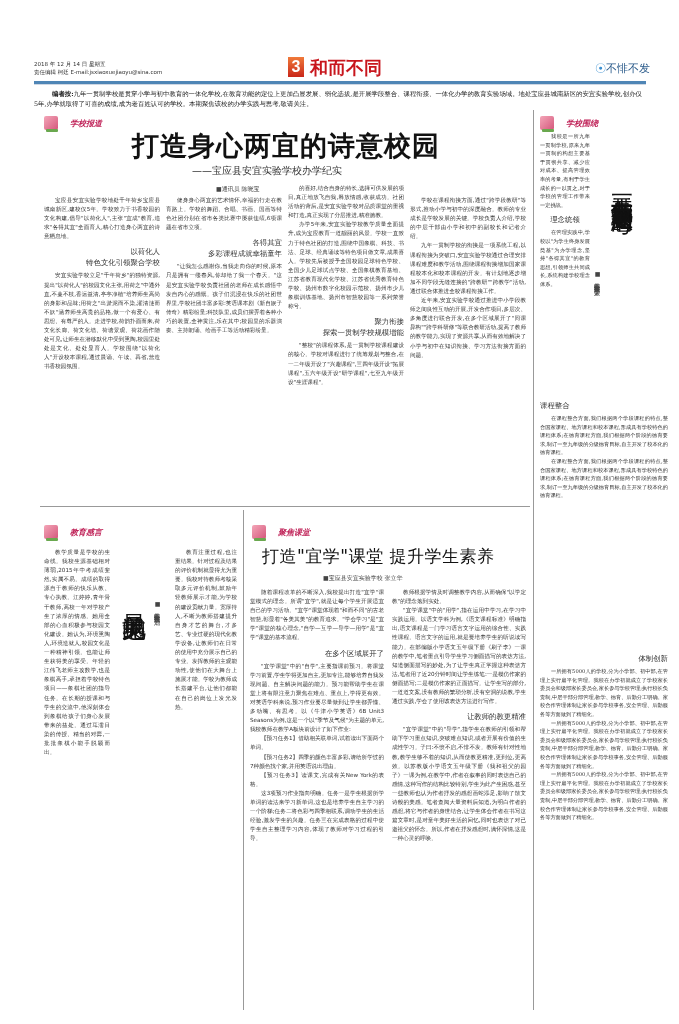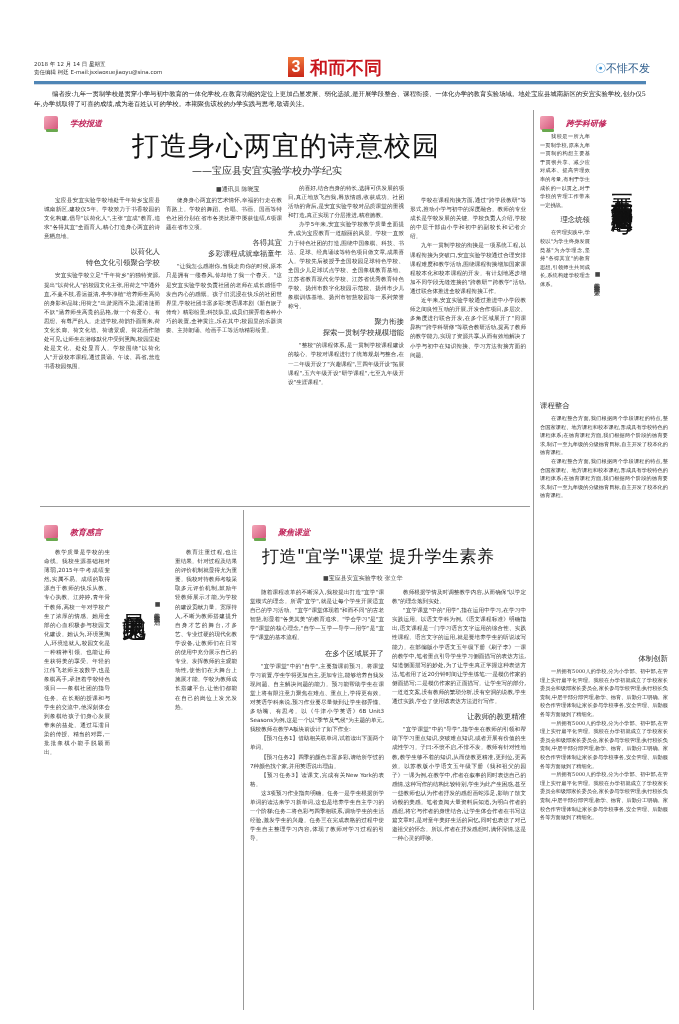--- a/index.html
+++ b/index.html
@@ -5,26 +5,26 @@
   html,body{margin:0;padding:0;background:#fff;}
   body{width:679px;height:1024px;position:relative;overflow:hidden;font-family:"DejaVu Sans",sans-serif;color:#222;}
   .abs{position:absolute;}
   .hdr-meta{left:34px;top:60px;font-size:5.5px;line-height:8px;color:#333;}
   .pg-badge{left:288px;top:57px;width:16px;height:20px;background:linear-gradient(#f07a3a,#c9271a);color:#fff;font-weight:bold;font-size:16px;text-align:center;line-height:20px;font-family:"Liberation Sans",sans-serif;}
   .pg-title{left:310px;top:57px;font-size:18px;font-weight:bold;color:#c8161d;line-height:22px;}
   .logo{left:595px;top:61px;font-size:11px;color:#2a5a8a;font-family:"DejaVu Serif",serif;}
   .rule{left:34px;top:81px;width:612px;height:3px;background:#4f86b6;}
   .rule2{left:34px;top:84px;width:612px;height:1px;background:#cfd8e4;}
   .editor{left:34px;top:89px;width:612px;font-size:6.4px;line-height:10px;color:#222;font-family:"DejaVu Serif",serif;text-indent:18px;}
-  .editor b{font-weight:normal;}
+  .editor b{font-weight:bold;}
   .sec-label{display:flex;align-items:center;gap:12px;}
   .sec-icon{width:14px;height:14px;border-radius:2px;background:linear-gradient(135deg,#f4a6b8,#d4577c);position:relative;}
   .sec-icon::after{content:"";position:absolute;left:2px;bottom:-2px;width:12px;height:3px;background:#6aa84f;border-radius:1px;}
   .sec-text{font-size:8px;font-style:italic;font-weight:bold;color:#c0255a;}
-  .headline{font-family:"DejaVu Sans",sans-serif;font-weight:normal;color:#111;}
+  .headline{font-family:"DejaVu Sans",sans-serif;font-weight:bold;color:#111;}
   .col{font-size:5.6px;line-height:9.1px;color:#333;text-align:justify;}
   .col p{margin:0;text-indent:11px;}
   .col .sub{text-align:right;font-size:7.4px;line-height:11px;color:#333;margin:5px 0 3px;text-indent:0;}
   .serif{font-family:"DejaVu Serif",serif;}
   .byline{font-size:6px;color:#444;}
   .vtitle{writing-mode:vertical-rl;font-size:22px;letter-spacing:1px;color:#111;font-weight:normal;}
   .vbyline{writing-mode:vertical-rl;font-size:6px;color:#444;letter-spacing:0.5px;}
   .vdiv{background:#999;width:1px;}
   .hdiv{background:#999;height:1px;}
 </style>
@@ -76,28 +76,28 @@
 </div>
 <div class="abs col" style="left:410px;top:196px;width:116px;height:298px;overflow:hidden;">
   <p>学校在课程衔接方面,通过"跨学段教研"等形式,推动小学与初中的深度融合。教师的专业成长是学校发展的关键。学校负责人介绍,学校的中层干部由小学和初中的副校长和记者介绍。</p>
   <p>九年一贯制学校的衔接是一项系统工程,以课程衔接为突破口,安宜实验学校通过合理安排课程难度和教学活动,围绕课程衔接增加国家课程校本化和校本课程的开发。有计划地逐步增加不同学段无缝连接的"跨教研""跨教学"活动,通过联合体推进全校课程衔接工作。</p>
   <p>近年来,安宜实验学校通过推进中小学段教师之间良性互动的开展,开发合作项目,多层次、多角度进行联合开发,在多个区域展开了"同课异构""跨学科研修"等联合教研活动,提高了教师的教学能力,实现了资源共享,从而有效地解决了小学与初中在知识衔接、学习方法衔接方面的问题。</p>
 </div>
 
 <div class="abs vdiv" style="left:533px;top:110px;height:900px;"></div>
 <div class="abs sec-label" style="left:540px;top:116px;">
   <span class="sec-icon"></span>
-  <span class="sec-text">跨学科研修</span>
+  <span class="sec-text">学校围绕</span>
 </div>
 <div class="abs vtitle" style="left:607px;top:180px;height:330px;">基于九年一贯制学校管理层面的思考</div>
 <div class="abs vbyline" style="left:592px;top:270px;">■宝应县安宜实验学校 李金荣</div>
 
 <div class="abs col serif" style="left:540px;top:132px;width:50px;height:268px;overflow:hidden;font-size:5.2px;line-height:8.6px;">
   <p>我校是一所九年一贯制学校,原来九年一贯制的构想主要基于贯彻共享、减少应对成本、提高管理效率的考量,有利于学生成长的一以贯之,对于学校的管理工作带来一定挑战。</p>
-  <div class="sub" style="text-align:right;">理念统领</div>
+  <div class="sub" style="text-align:center;">理念统领</div>
   <p>在管理实践中,学校以"为学生终身发展奠基"为办学理念,坚持"各得其宜"的教育思想,引领师生共同成长,系统构建学校理念体系。</p>
 </div>
 <div class="abs col serif" style="left:540px;top:395px;width:128px;height:230px;overflow:hidden;font-size:5.2px;line-height:8.6px;">
   <div class="sub" style="text-align:left;">课程整合</div>
   <p>在课程整合方面,我们根据两个学段课程的特点,整合国家课程、地方课程和校本课程,形成具有学校特色的课程体系;在德育课程方面,我们根据两个阶段的德育要求,制订一至九年级的分级德育目标,自主开发了校本化的德育课程。</p>
   <p>在课程整合方面,我们根据两个学段课程的特点,整合国家课程、地方课程和校本课程,形成具有学校特色的课程体系;在德育课程方面,我们根据两个阶段的德育要求,制订一至九年级的分级德育目标,自主开发了校本化的德育课程。</p>
 </div>
 <div class="abs col serif" style="left:540px;top:648px;width:128px;height:360px;overflow:hidden;font-size:5.2px;line-height:8.6px;">
   <div class="sub">体制创新</div>
   <p>一所拥有5000人的学校,分为小学部、初中部,在管理上实行扁平化管理。我校在办学初就成立了学校家长委员会和级部家长委员会,家长参与学校管理;执行校长负责制,中层干部分部管理,教学、德育、后勤分工明确。家校合作管理体制让家长参与学校事务,安全管理、后勤服务等方面做到了精细化。</p>

